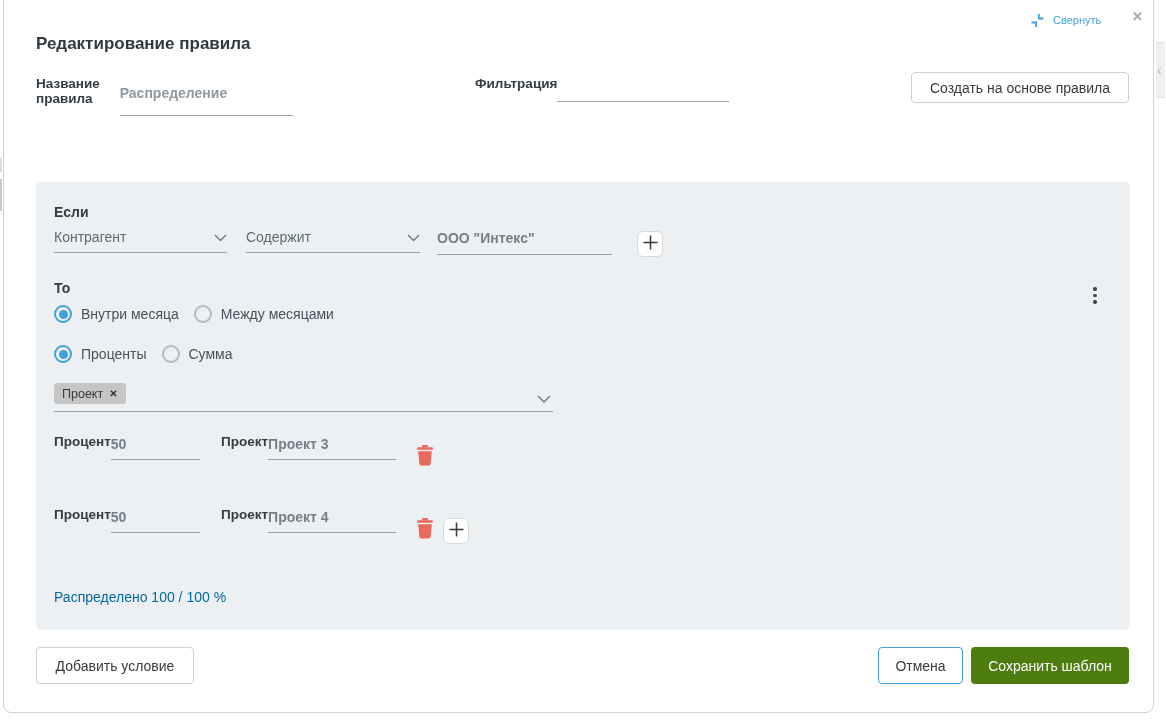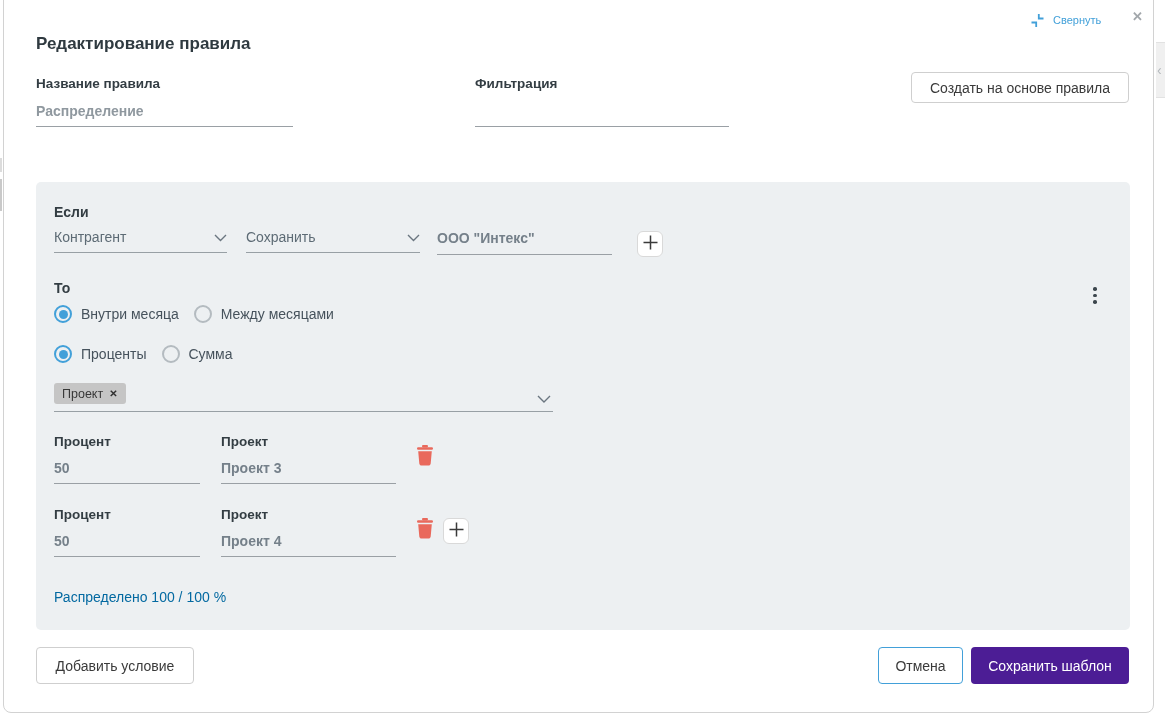--- a/index.html
+++ b/index.html
@@ -19,21 +19,21 @@
     border-top:1px solid #e2e2e2;border-bottom:1px solid #e2e2e2;box-sizing:border-box;}
   .drawer-handle{left:1157px;top:62px;width:8px;height:16px;color:#b3b8bc;
     font-size:14px;line-height:16px;}
   
   .collapse-link{left:1030px;top:9px;display:flex;align-items:center;gap:8px;
     color:#42a0d9;font-size:11px;cursor:pointer;}
   .collapse-icon{margin-top:4px;}
   .close-btn{left:1132px;top:9px;color:#a2a7ab;font-size:13px;font-weight:bold;cursor:pointer;}
   .dialog-title{left:36px;top:34px;font-size:17px;font-weight:bold;color:#2f3a40;}
   
-  .fgroup{display:flex;flex-direction:column;}
+  .fgroup{display:flex;flex-direction:row;}
   .fgroup .flabel{font-size:13.5px;font-weight:bold;color:#333d43;margin-bottom:10px;}
   .txt-input{border:none;outline:none;background:transparent;width:100%;
     border-bottom:1px solid #9aa0a5;font-family:inherit;font-size:14px;
     color:#75808a;padding:2px 0 7px 0;font-weight:bold;}
   .txt-input.lighter{color:#8f989f;}
   .fld-name{left:36px;top:76px;width:257px;}
   .fld-filter{left:475px;top:76px;width:254px;}
   .btn{display:flex;align-items:center;justify-content:center;box-sizing:border-box;
     border-radius:4px;font-size:14px;font-family:inherit;cursor:pointer;background:#fff;
     border:1px solid #cfcfcf;color:#3a3a3a;}
@@ -74,21 +74,21 @@
   .chip-x{font-size:10px;font-weight:bold;color:#2f2f2f;cursor:pointer;}
   .dim-chevron{position:absolute;right:2px;top:9px;}
   
   .alloc-field{position:absolute;}
   .alloc-label{font-size:13.5px;font-weight:bold;color:#333d43;margin-bottom:9px;}
   .trash-btn{position:absolute;cursor:pointer;}
   .distributed{left:18px;top:407px;font-size:14px;color:#0369a1;}
   
   .add-cond-btn{left:36px;top:647px;width:158px;height:37px;}
   .cancel-btn{left:878px;top:647px;width:85px;height:37px;border-color:#42a0d9;}
-  .save-btn{left:971px;top:647px;width:158px;height:37px;background:#4c1d95;border:none;color:#fff;}
+  .save-btn{left:971px;top:647px;width:158px;height:37px;background:#4d7c0f;border:none;color:#fff;}
 </style>
 </head>
 <body>
 
 <div class="abs card"></div>
 
 <div class="abs edge-sliver-1"></div>
 <div class="abs edge-sliver-2"></div>
 <div class="abs scroll-thumb"></div>
 <div class="abs drawer-handle">‹</div>
@@ -120,21 +120,21 @@
 
   <div class="ul-select sel-field">
     <span>Контрагент</span>
     <span>
       <svg width="13" height="8" viewBox="0 0 13 8" fill="none">
           <path d="M1 1l5.5 5.5L12 1" stroke="#6b7680" stroke-width="1.4"></path>
         </svg>
     </span>
   </div>
   <div class="ul-select sel-operator">
-    <span>Сохранить</span>
+    <span>Содержит</span>
     <span>
       <svg width="13" height="8" viewBox="0 0 13 8" fill="none">
           <path d="M1 1l5.5 5.5L12 1" stroke="#6b7680" stroke-width="1.4"></path>
         </svg>
     </span>
   </div>
   <div class="abs inp-value">
     <input class="txt-input" type="text" value="ООО &quot;Интекс&quot;" style="">
   </div>
   <div class="plus-btn plus-cond">

